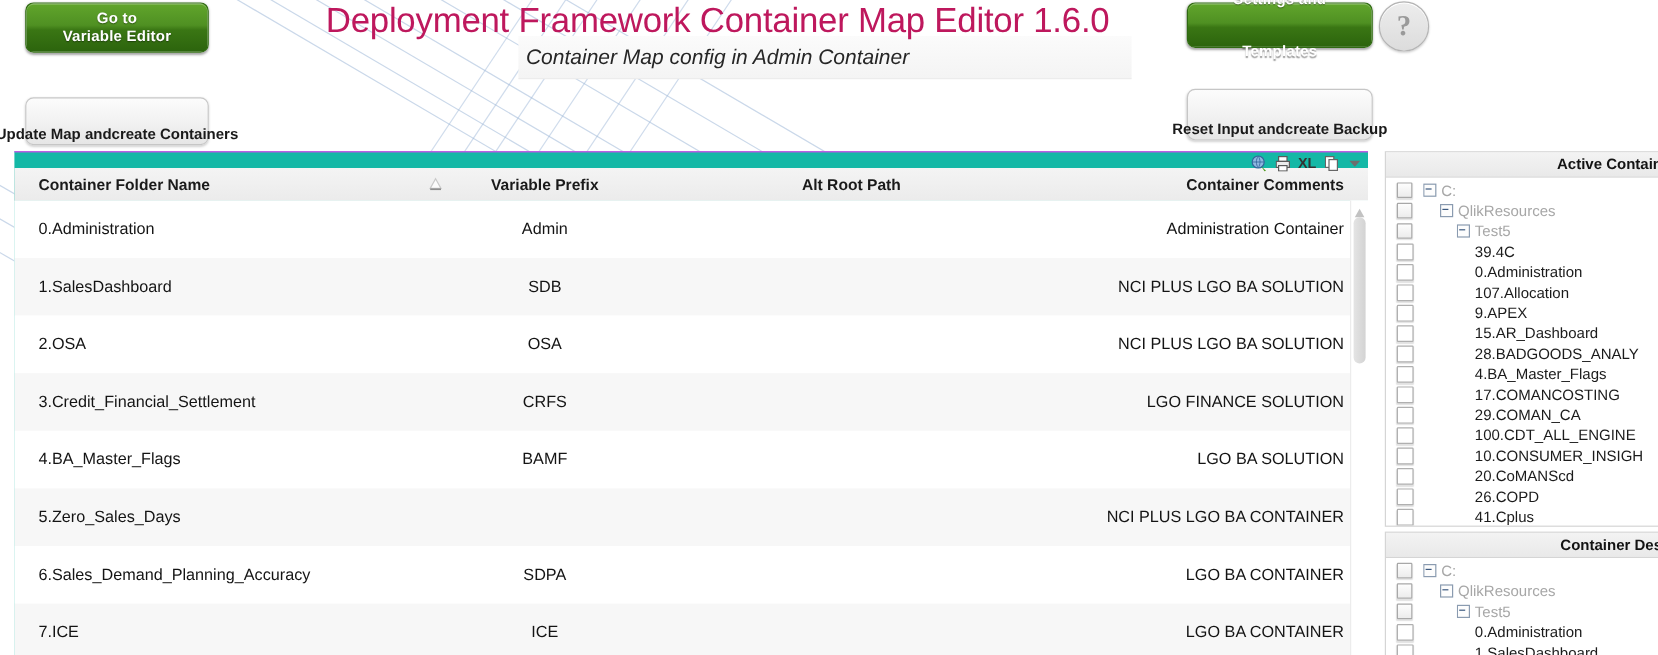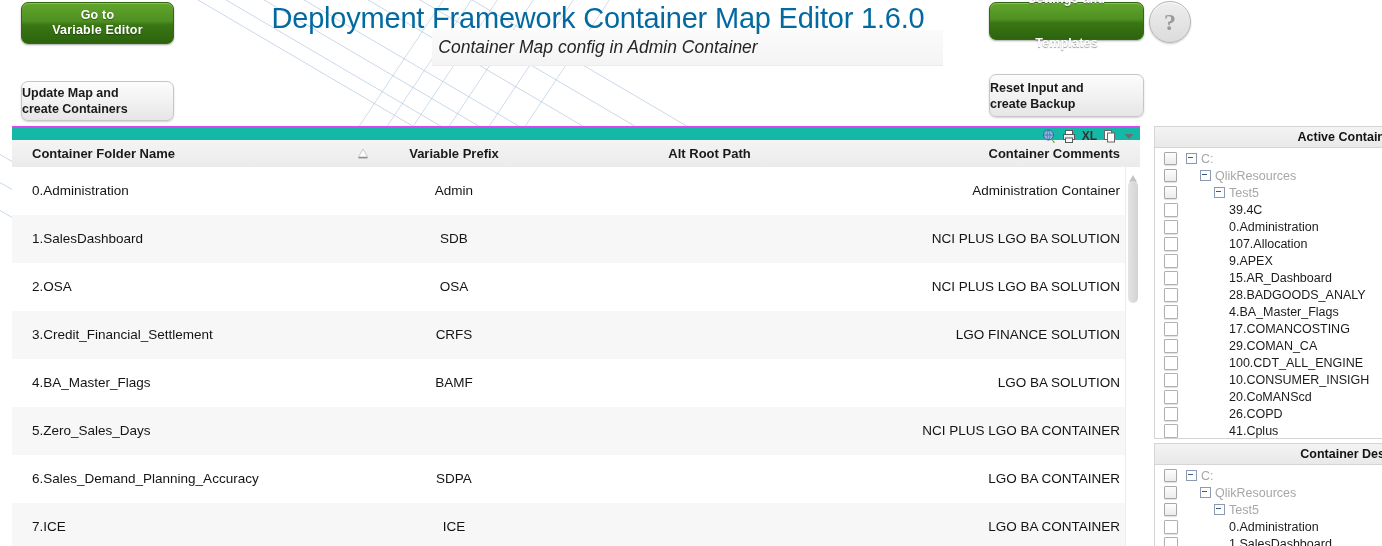--- a/index.html
+++ b/index.html
@@ -39,22 +39,22 @@
   .btn-grey{
     position:absolute;
     background:linear-gradient(to bottom,#fcfcfc 0%,#f2f2f2 50%,#e6e6e6 100%);
     border:1px solid #c6c6c6;
     border-radius:7px;
     color:#1a1a1a;
     font-weight:bold;
     font-size:12.5px;
     line-height:16px;
     text-align:center;
-    display:flex;align-items:flex-start;justify-content:center;
-    flex-direction:column;
+    display:flex;align-items:flex-end;justify-content:center;
+    flex-direction:row;
     box-shadow:0 1px 2px rgba(0,0,0,.18);
     cursor:pointer;
   }
   #btn-variable-editor{left:21px;top:2px;width:151px;height:40px;}
   #btn-update-map{left:21px;top:81px;width:151px;height:38px;}
   #btn-settings{left:989px;top:2px;width:153px;height:36px;gap:29px;}
   #btn-reset-input{left:989px;top:74px;width:153px;height:41px;}
   .btn-line{display:block;white-space:nowrap;}
 
   #help-button{
@@ -63,21 +63,21 @@
     background:linear-gradient(to bottom,#ededed,#dcdcdc);
     border:1px solid #b4b4b4;
     box-shadow:0 1px 2px rgba(0,0,0,.2), inset 0 1px 0 #fff;
     display:flex;align-items:center;justify-content:center;
     color:#9a9a9a;font-size:24px;font-weight:bold;cursor:pointer;
     font-family:"Liberation Serif","DejaVu Serif",serif;
   }
 
   #title-block{position:absolute;left:248px;top:0px;width:700px;text-align:center;}
   #app-title{
-    font-size:29px;color:#0369a1;white-space:nowrap;
+    font-size:29px;color:#be185d;white-space:nowrap;
     line-height:32px;padding-top:2px;font-weight:normal;
     letter-spacing:-.2px;
   }
   #subtitle-panel{
     position:absolute;left:432px;top:30px;width:511px;height:35px;
     background:linear-gradient(to bottom,#fbfbfb,#f4f4f4);
     border-bottom:1px solid #ececec;
   }
   #app-subtitle{
     position:absolute;left:248px;top:37px;width:700px;text-align:center;

